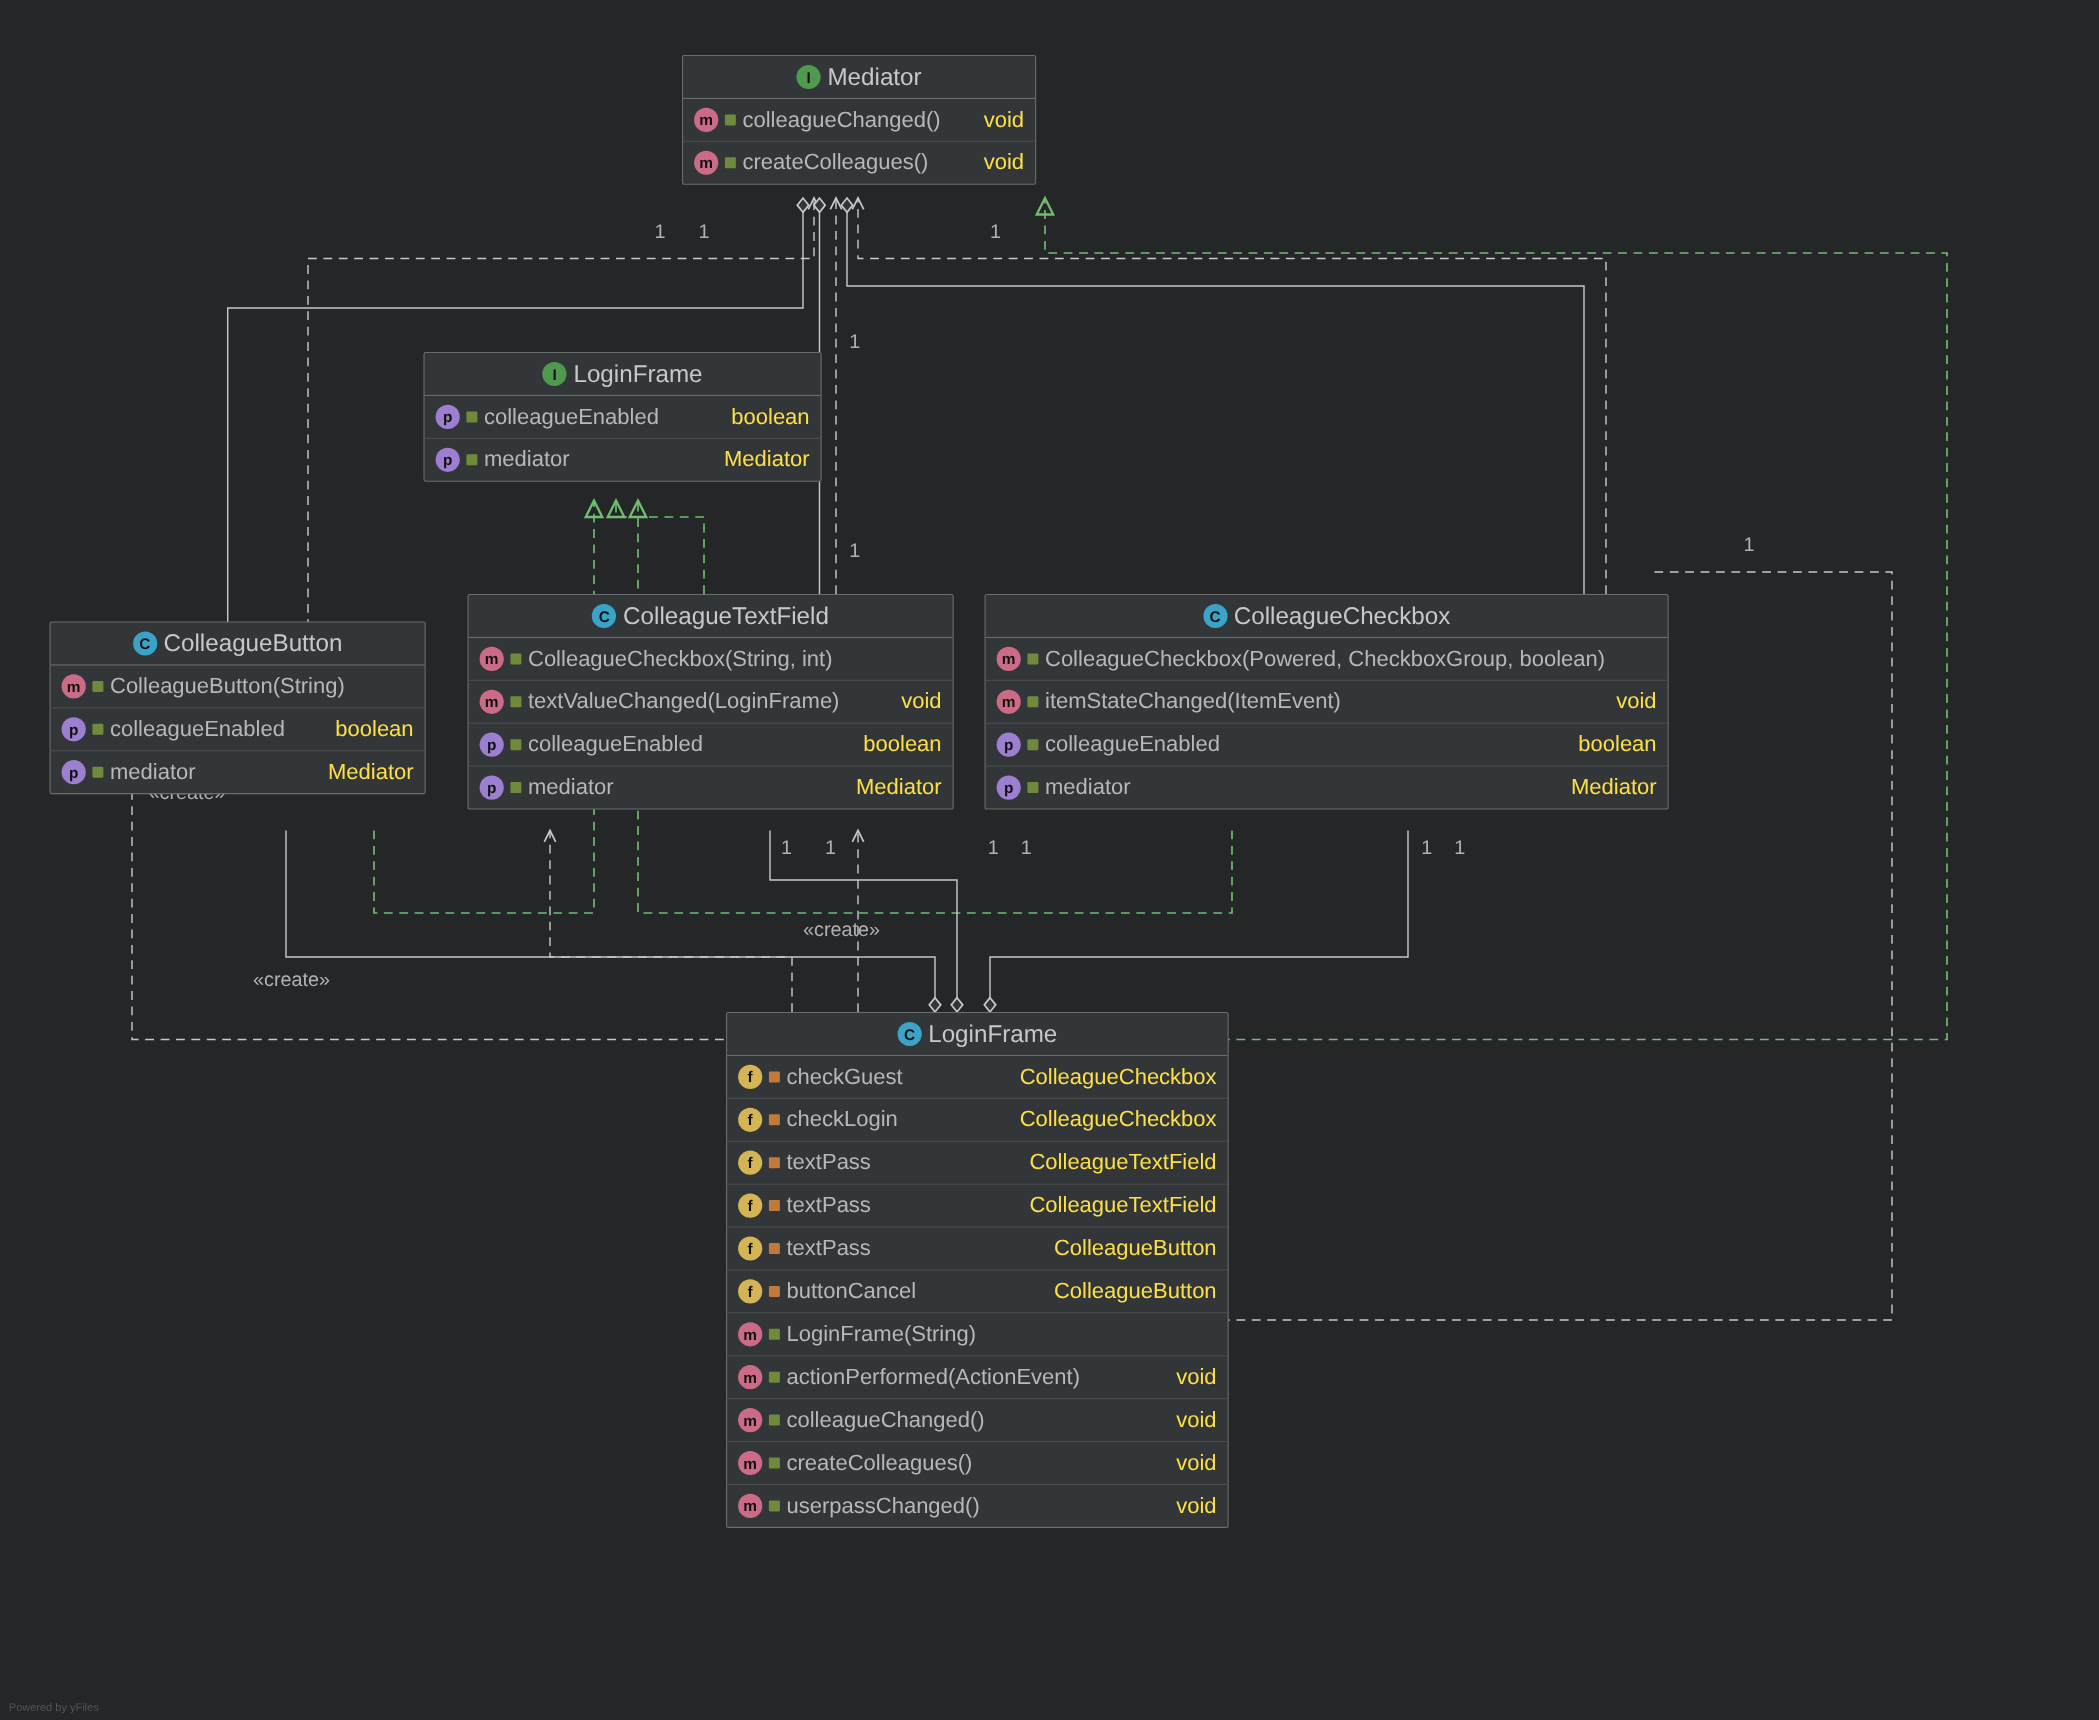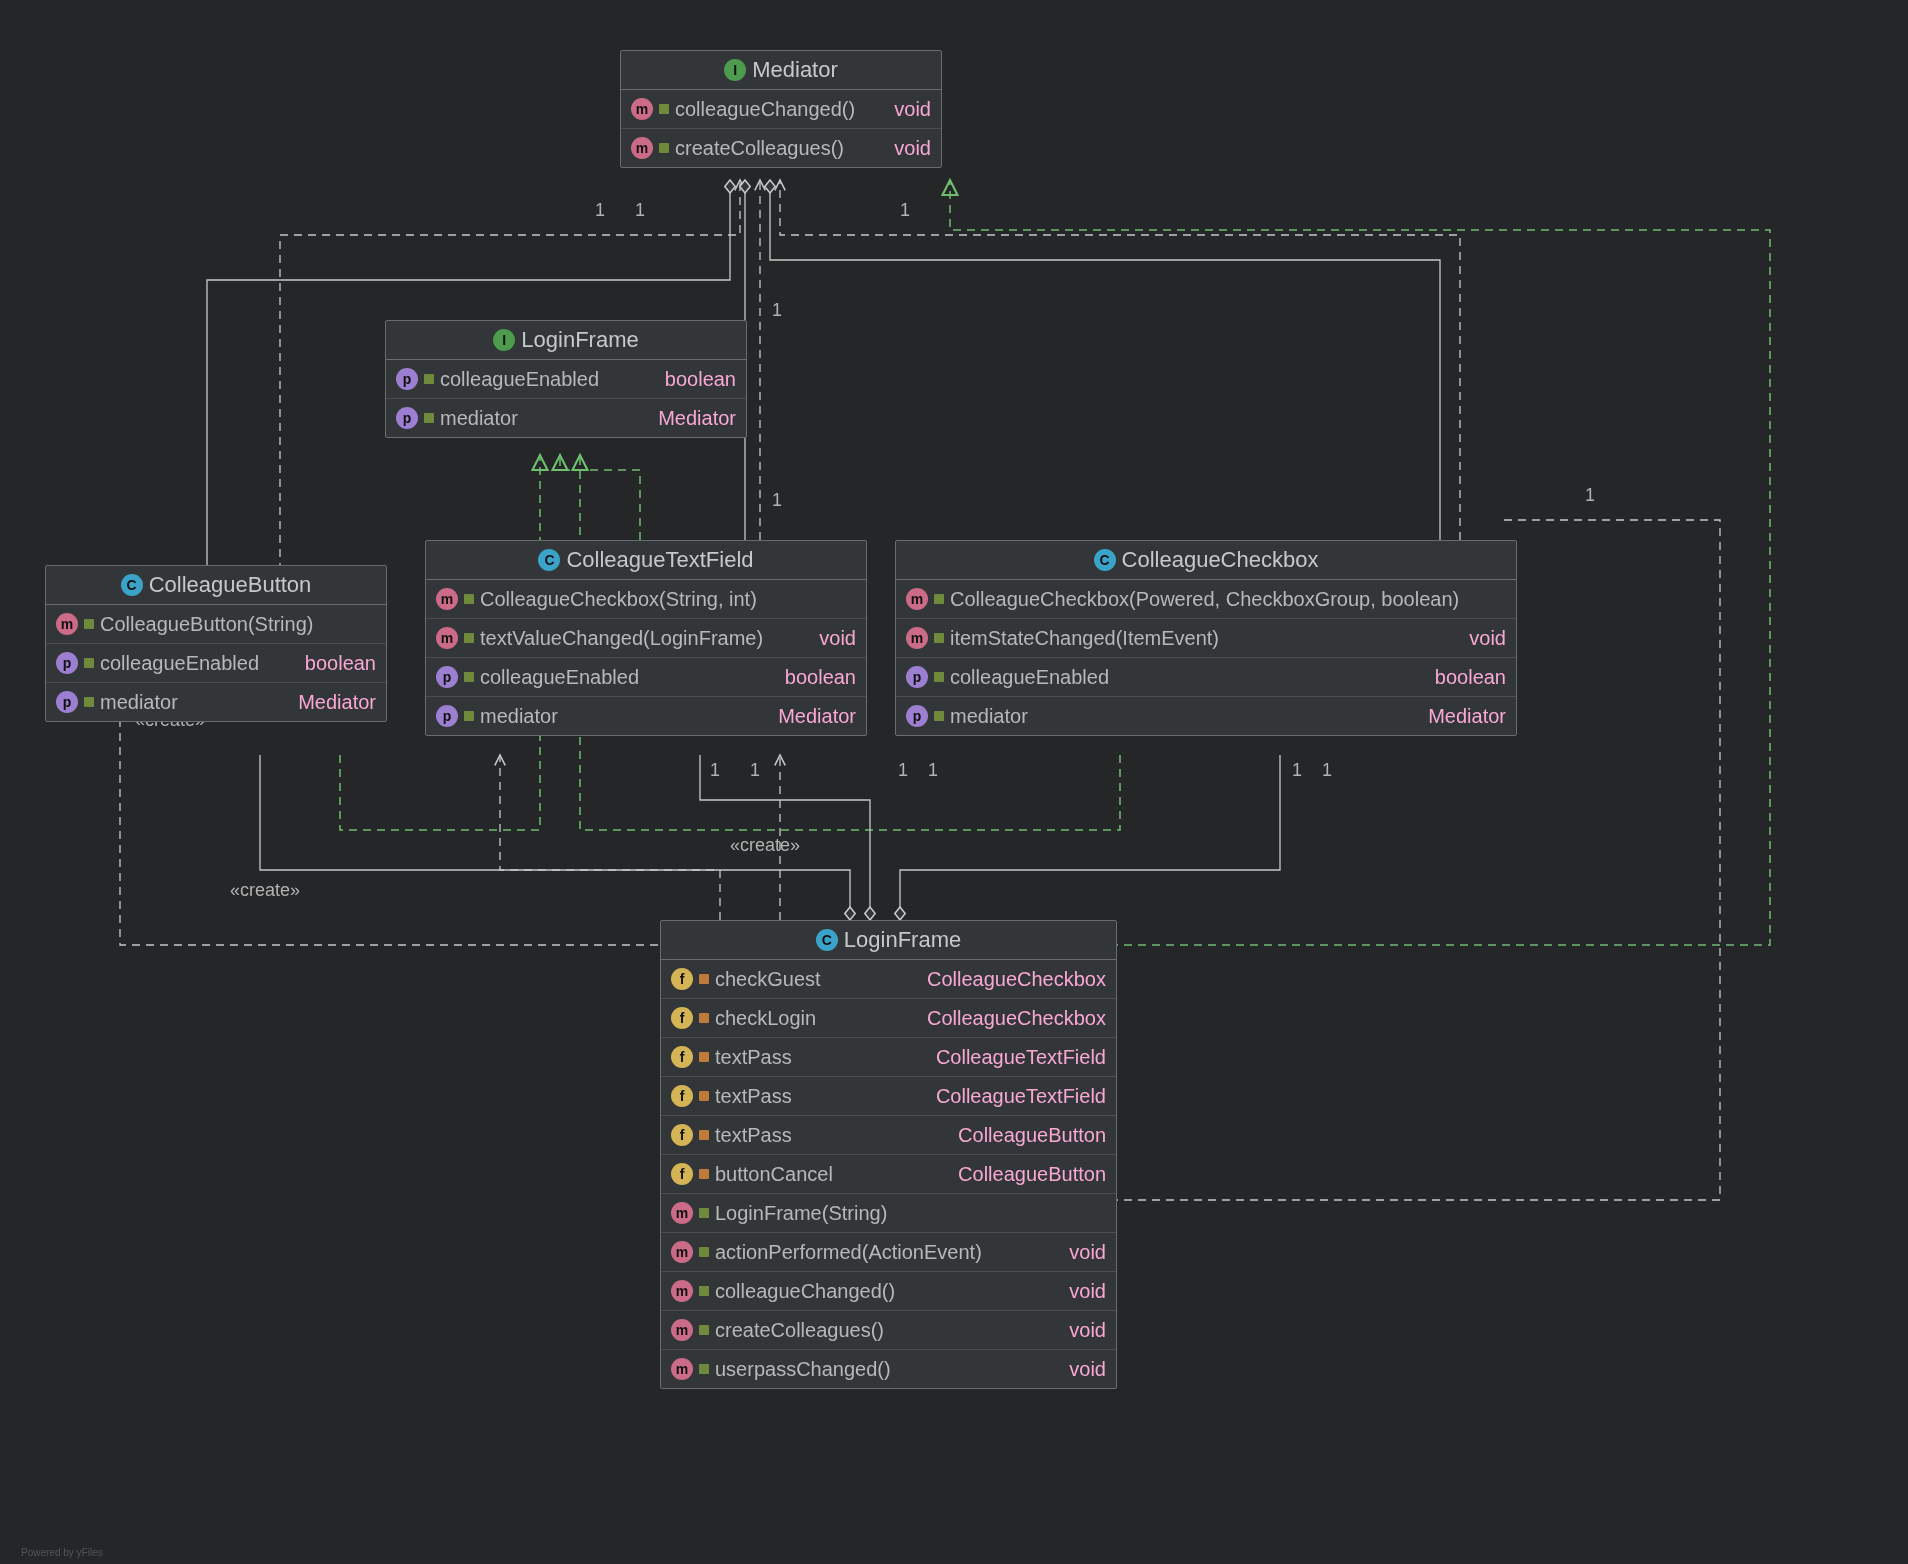--- a/index.html
+++ b/index.html
@@ -41,21 +41,21 @@
     padding: 5px 10px;
     font-size: 20px;
     color: #b8b8b8;
     border-bottom: 1px solid #4a4d4e;
     min-height: 28px;
     justify-content: flex-start;
     gap: 6px;
   }
   .uml-row:last-child { border-bottom: none; }
   .uml-type {
-    color: #f9a8d4;
+    color: #fde047;
     margin-left: auto;
     padding-left: 16px;
   }
   .ico {
     display: inline-flex;
     width: 22px;
     height: 22px;
     border-radius: 50%;
     align-items: center;
     justify-content: center;
@@ -77,21 +77,21 @@
     pointer-events: none;
   }
   .edge-label {
     position: absolute;
     font-size: 18px;
     color: #b2b2b2;
   }
   .credit {
     position: absolute;
     bottom: 6px;
-    left: 21px;
+    left: 8px;
     font-size: 10px;
     color: #555;
   }
 </style>
 </head>
 <body>
 
 <div class="canvas">
 
   <svg class="connectors">

